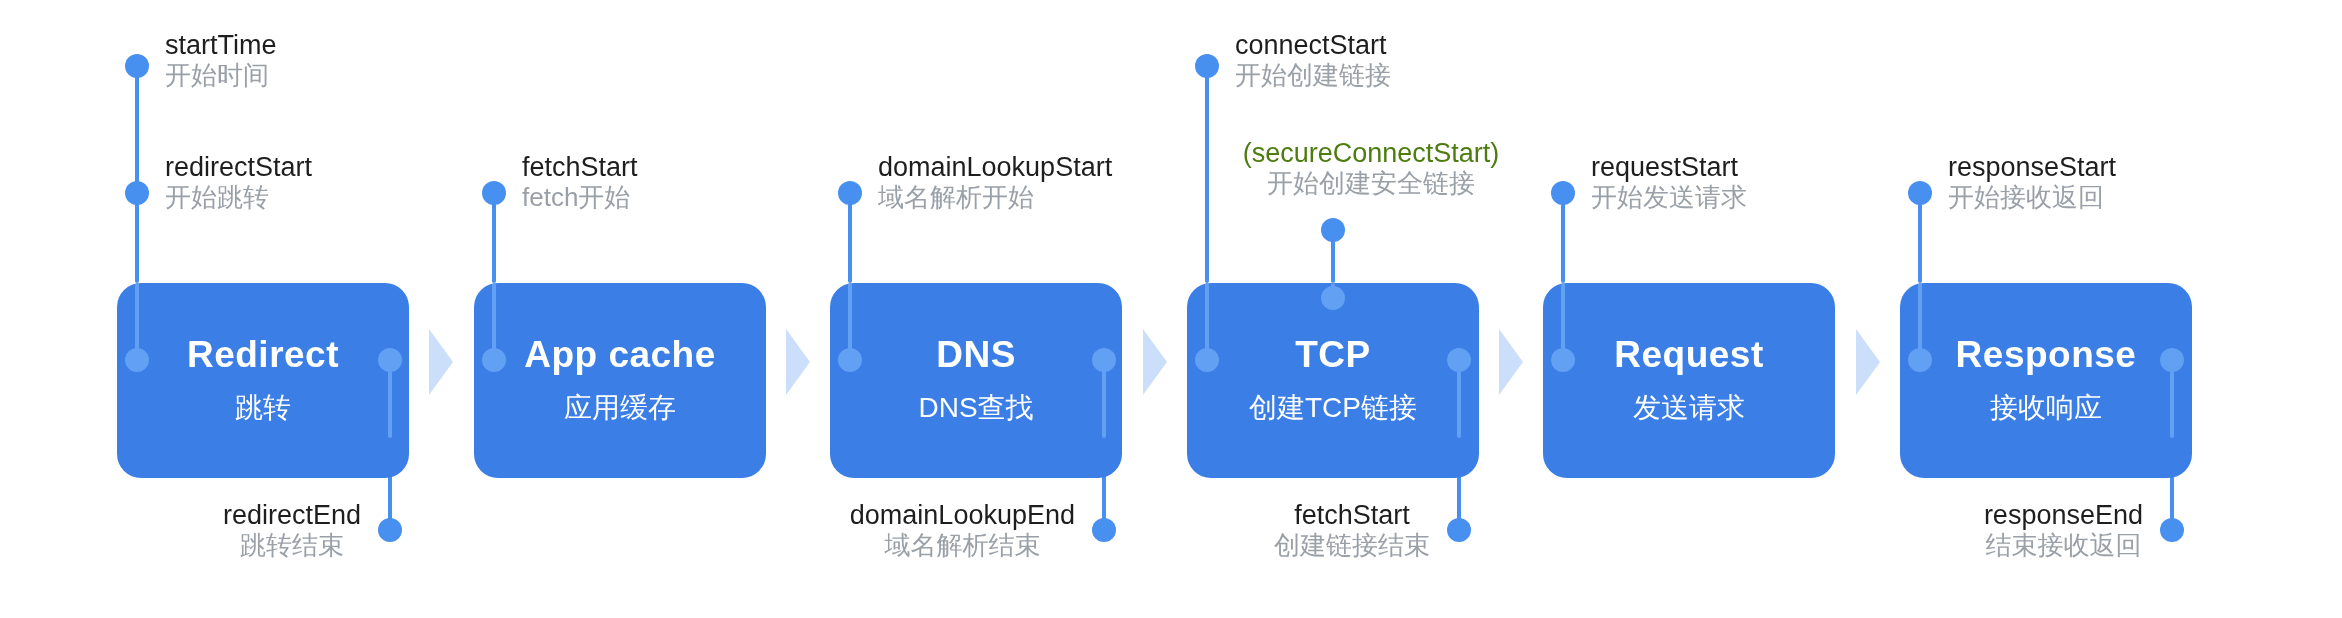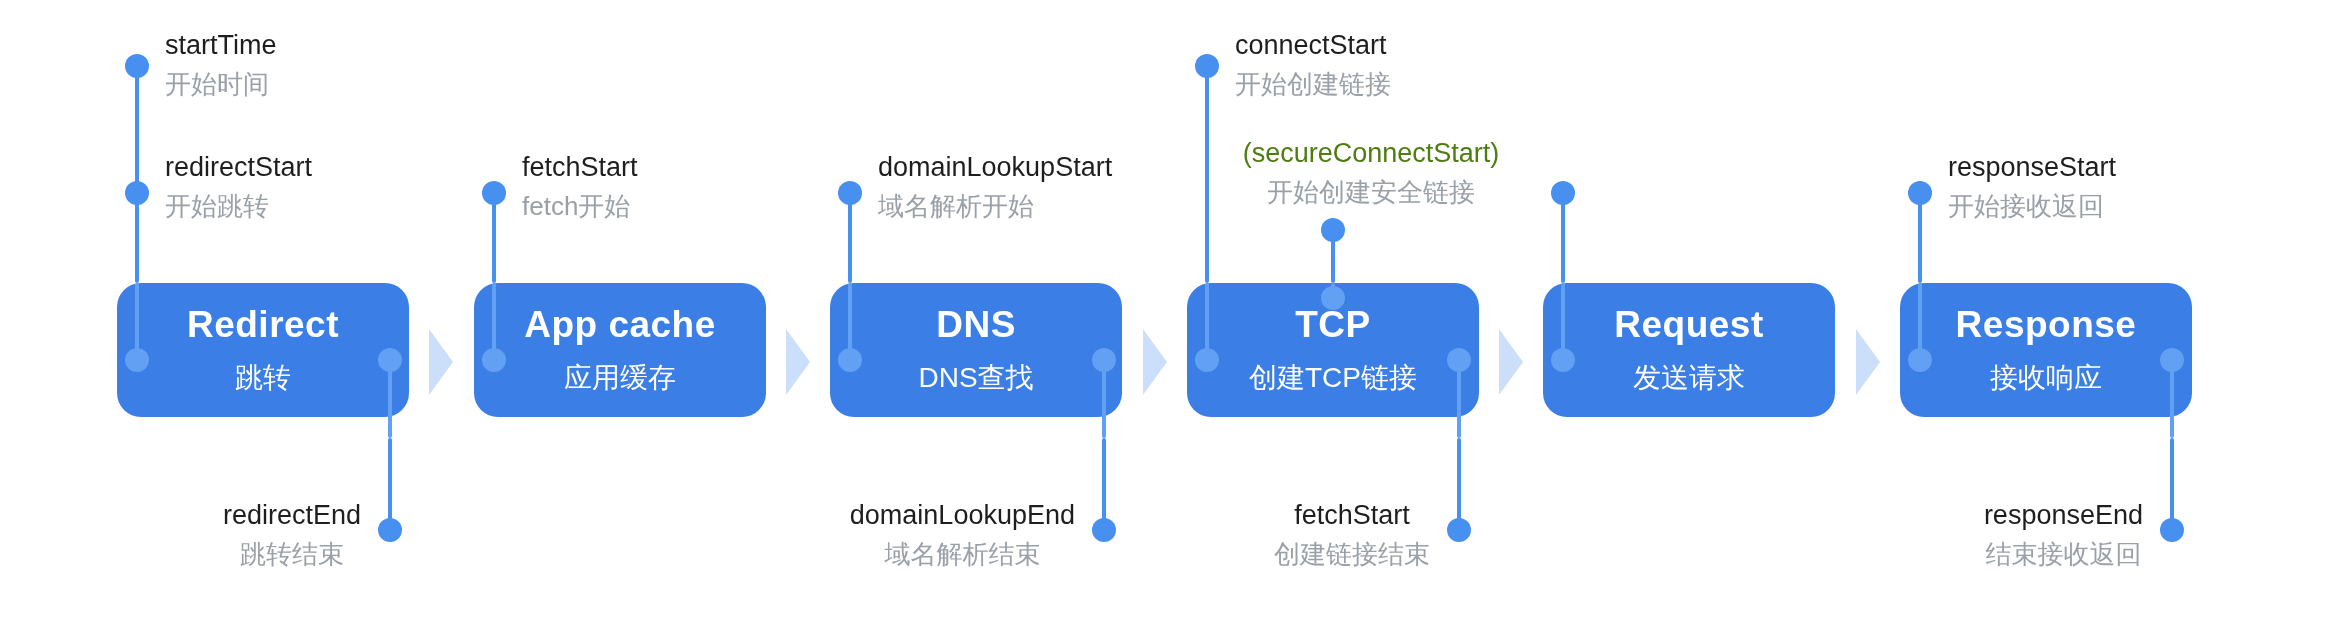--- a/index.html
+++ b/index.html
@@ -5,21 +5,21 @@
   * { margin:0; padding:0; box-sizing:border-box; }
   html,body { background:#ffffff; }
   body { font-family:"Liberation Sans", sans-serif; }
   #canvas {
     position:relative; width:2342px; height:618px;
     background:#ffffff; overflow:hidden;
   }
 
   
   .stage {
-    position:absolute; top:283px; width:292px; height:134px;
+    position:absolute; top:283px; width:292px; height:195px;
     background:#3A7EE6; border-radius:24px; color:#ffffff;
     display:flex; flex-direction:column; align-items:center; justify-content:center;
     gap:13px; z-index:2;
   }
   .stage-title { font-size:37px; font-weight:700; letter-spacing:.5px; }
   .stage-sub   { font-size:28px; font-weight:400; }
 
   
   .arrow {
     position:absolute; top:329px; width:0; height:0; z-index:1;
@@ -32,21 +32,21 @@
   .line.light { background:#61A0F2; z-index:3; }
   .dot {
     position:absolute; width:24px; height:24px; border-radius:50%;
     background:#4890F0; transform:translate(-50%,-50%); z-index:4;
   }
   .dot.light { background:#61A0F2; z-index:3; }
 
   
   .label { position:absolute; z-index:5; white-space:nowrap; }
   .label .en { font-size:27px; line-height:30px; color:#1E1E1E; font-weight:500; }
-  .label .zh { font-size:26px; line-height:30px; color:#9AA0A8; margin-top:9px; font-weight:400; }
+  .label .zh { font-size:26px; line-height:30px; color:#9AA0A8; font-weight:400; }
   .label.end { text-align:center; }
   .label.center { text-align:center; }
   .label .en.gray { color:#4d7c0f; font-weight:400; }
 </style>
 </head>
 <body>
 
 <div id="canvas">
 
   <div class="line" style="left:135px;top:66px;height:217px;"></div>
@@ -146,20 +146,24 @@
     <div class="zh">开始创建链接</div>
   </div>
   <div class="label" style="left:878px;top:152px;">
     <div class="en">domainLookupStart</div>
     <div class="zh">域名解析开始</div>
   </div>
   <div class="label center" style="left:1171px;top:138px;width:400px;">
     <div class="en gray">(secureConnectStart)</div>
     <div class="zh">开始创建安全链接</div>
   </div>
+  <div class="label" style="left:1591px;top:152px;">
+    <div class="en">requestStart</div>
+    <div class="zh">开始发送请求</div>
+  </div>
   <div class="label" style="left:1948px;top:152px;">
     <div class="en">responseStart</div>
     <div class="zh">开始接收返回</div>
   </div>
 
   <div class="label end" style="right:1981px;top:500px;">
     <div class="en">redirectEnd</div>
     <div class="zh">跳转结束</div>
   </div>
   <div class="label end" style="right:1267px;top:500px;">

